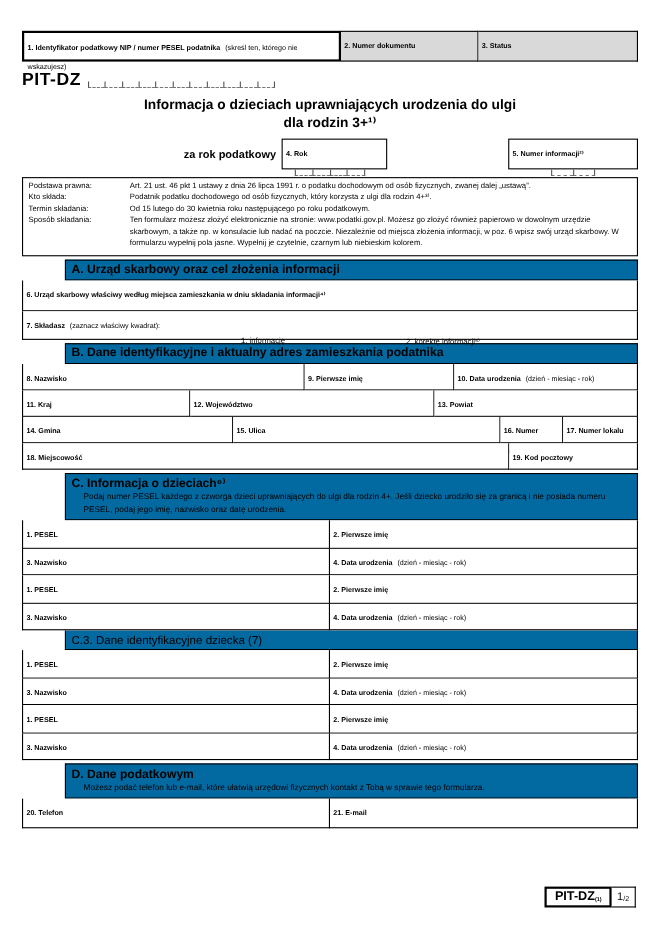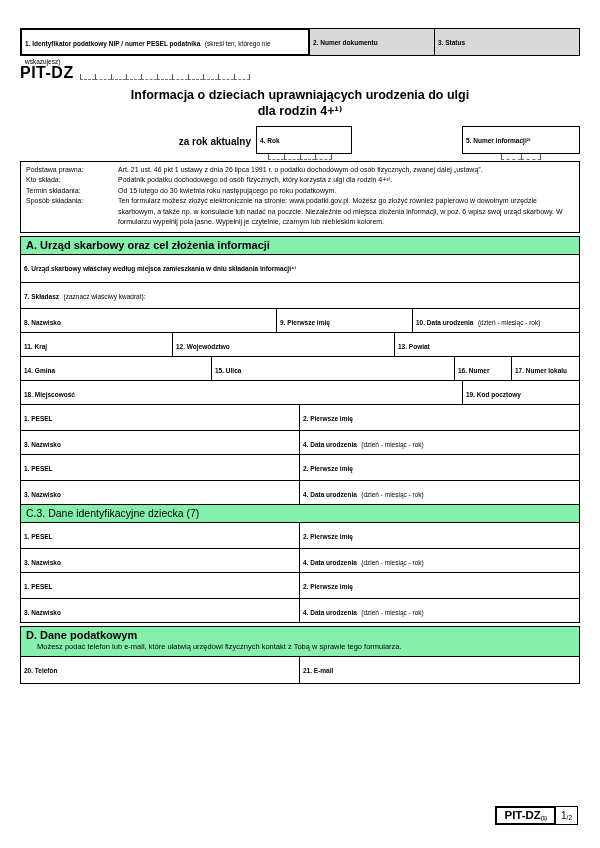--- a/index.html
+++ b/index.html
@@ -40,21 +40,21 @@
   .ybox.b5 { width:118px; }
   .yspacer { flex:1; }
 
   
   .legal { border:1.5px solid #000; margin-top:7px; padding:3px 5px 4px; font-size:7px; line-height:1.5; }
   .legal .lrow { display:flex; }
   .legal .llabel { width:92px; flex-shrink:0; }
   .legal .ltext { flex:1; }
 
   
-  .sec { background:#86efac; border:1.5px solid #000; padding:2.5px 5px; margin-top:3px; }
+  .sec { background:#0369a1; border:1.5px solid #000; padding:2.5px 5px; margin-top:3px;margin-left:39px; }
   .sec .stitle { font-size:11px; font-weight:bold; }
   .sec .stitle.plain { font-weight:normal; font-size:10.5px; }
   .sec .sdesc { font-size:7.5px; font-weight:normal; line-height:1.45; padding:1px 4px 1px 11px; }
 
   
   .frow { display:flex; }
   .field { border:1px solid #000; border-top:none; padding:2px 3px; height:24px; background:#fff; }
   .field + .field { border-left:none; }
   .field.h28 { height:28px; }
   .field.h27 { height:27px; }
@@ -99,25 +99,25 @@
     </div>
     <div class="idbox b3">
       <span class="flabel">3. Status</span>
     </div>
   </div>
 
   <div class="logo">PIT-DZ</div>
 
   <div class="title">
     <div>Informacja o dzieciach uprawniających urodzenia do ulgi</div>
-    <div>dla rodzin 4+¹⁾</div>
+    <div>dla rodzin 3+¹⁾</div>
   </div>
 
   <div class="yearrow">
-    <div class="yearlabel">za rok aktualny</div>
+    <div class="yearlabel">za rok podatkowy</div>
     <div class="ybox b4">
       <span class="flabel">4. Rok</span>
       <div class="comb c-rok">
           <i></i>
           <i></i>
           <i></i>
           <i></i>
         </div>
     </div>
     <div class="yspacer"></div>
@@ -161,20 +161,23 @@
     <div class="field h26" style="width:560px">
       <span class="flabel">7. Składasz</span>
       <span class="fhint">(zaznacz właściwy kwadrat):</span>
       <div class="opts">
         <span class="opt1">1. informację</span>
         <span class="opt2">2. korektę informacji⁵⁾</span>
       </div>
     </div>
   </div>
 
+  <div class="sec">
+    <div class="stitle">B. Dane identyfikacyjne i aktualny adres zamieszkania podatnika</div>
+  </div>
   <div class="frow">
     <div class="field" style="width:257px">
       <span class="flabel">8. Nazwisko</span>
     </div>
     <div class="field" style="width:136px">
       <span class="flabel">9. Pierwsze imię</span>
     </div>
     <div class="field" style="width:167px">
       <span class="flabel">10. Data urodzenia</span>
       <span class="fhint">(dzień - miesiąc - rok)</span>
@@ -207,20 +210,24 @@
   </div>
   <div class="frow">
     <div class="field" style="width:443px">
       <span class="flabel">18. Miejscowość</span>
     </div>
     <div class="field" style="width:117px">
       <span class="flabel">19. Kod pocztowy</span>
     </div>
   </div>
 
+  <div class="sec">
+    <div class="stitle">C. Informacja o dzieciach⁶⁾</div>
+    <div class="sdesc">Podaj numer PESEL każdego z czworga dzieci uprawniających do ulgi dla rodzin 4+. Jeśli dziecko urodziło się za granicą i nie posiada numeru PESEL, podaj jego imię, nazwisko oraz datę urodzenia.</div>
+  </div>
 
   <div class="frow">
     <div class="field h26" style="width:280px">
       <span class="flabel">1. PESEL</span>
       <div class="comb c-pesel">
           <i></i>
           <i></i>
           <i></i>
           <i></i>
           <i></i>

